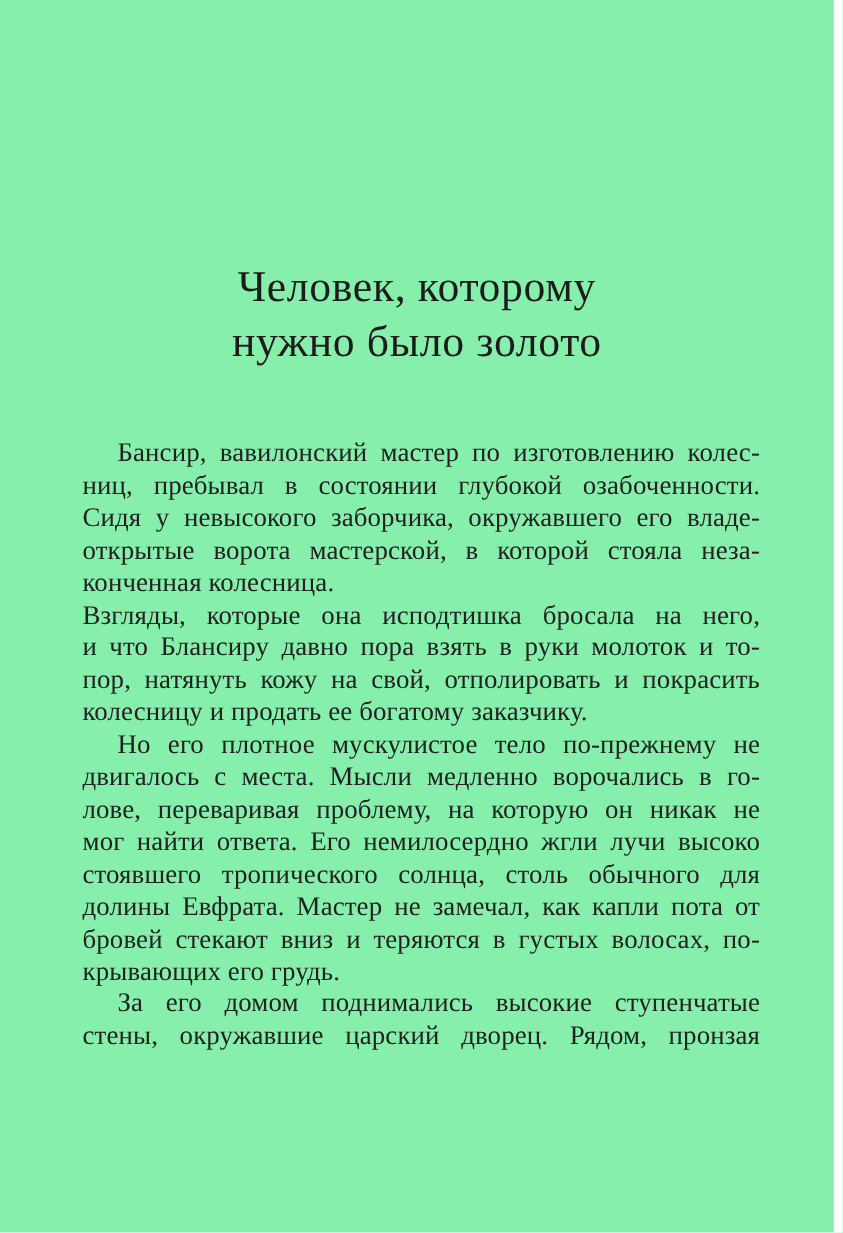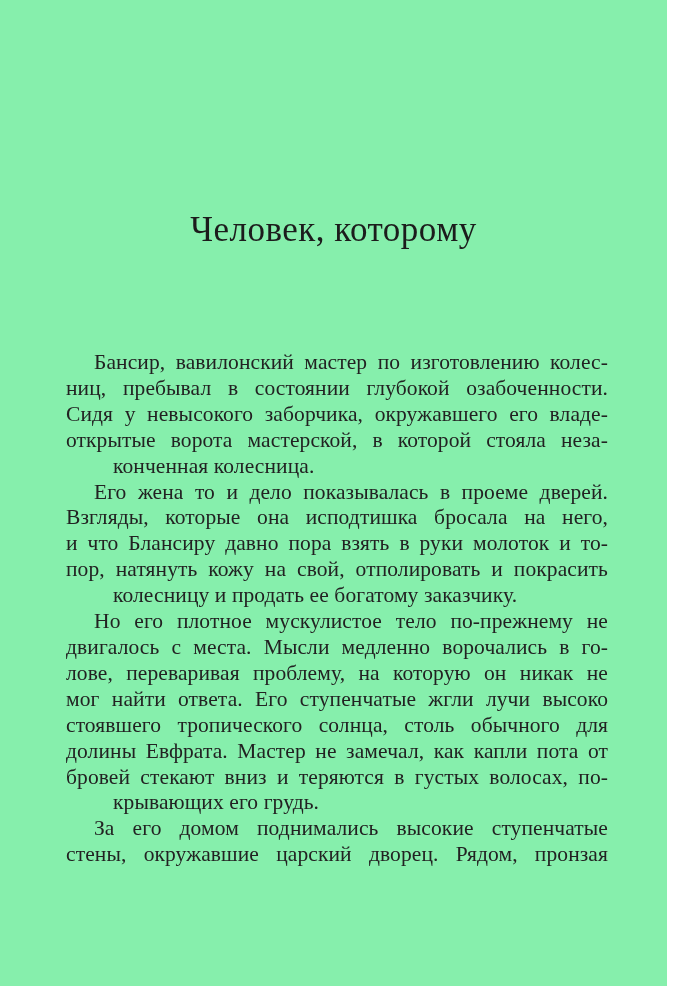--- a/index.html
+++ b/index.html
@@ -51,55 +51,54 @@
     display: block;
     text-align: justify;
     text-align-last: justify;
     white-space: normal;
   }
   .ln.first {
     text-indent: 28px;
   }
   .ln.last {
     text-align-last: left;
-    margin-left: 47px;
   }
 </style>
 </head>
 <body>
 
 <div class="page">
 
   <h1 class="chapter-title">
     <span class="title-line">Человек, которому</span>
+    <span class="title-line">нужно было золото</span>
   </h1>
 
   <div class="body-text">
 
     <p class="para">
       <span class="ln first">Бансир, вавилонский мастер по изготовлению колес-</span>
       <span class="ln">ниц, пребывал в состоянии глубокой озабоченности.</span>
       <span class="ln">Сидя у невысокого заборчика, окружавшего его владе-</span>
       <span class="ln">открытые ворота мастерской, в которой стояла неза-</span>
       <span class="ln last">конченная колесница.</span>
     </p>
 
     <p class="para">
-      <span class="ln first">Его жена то и дело показывалась в проеме дверей.</span>
       <span class="ln">Взгляды, которые она исподтишка бросала на него,</span>
       <span class="ln">и что Блансиру давно пора взять в руки молоток и то-</span>
       <span class="ln">пор, натянуть кожу на свой, отполировать и покрасить</span>
       <span class="ln last">колесницу и продать ее богатому заказчику.</span>
     </p>
 
     <p class="para">
       <span class="ln first">Но его плотное мускулистое тело по-прежнему не</span>
       <span class="ln">двигалось с места. Мысли медленно ворочались в го-</span>
       <span class="ln">лове, переваривая проблему, на которую он никак не</span>
-      <span class="ln">мог найти ответа. Его ступенчатые жгли лучи высоко</span>
+      <span class="ln">мог найти ответа. Его немилосердно жгли лучи высоко</span>
       <span class="ln">стоявшего тропического солнца, столь обычного для</span>
       <span class="ln">долины Евфрата. Мастер не замечал, как капли пота от</span>
       <span class="ln">бровей стекают вниз и теряются в густых волосах, по-</span>
       <span class="ln last">крывающих его грудь.</span>
     </p>
 
     <p class="para">
       <span class="ln first">За его домом поднимались высокие ступенчатые</span>
       <span class="ln">стены, окружавшие царский дворец. Рядом, пронзая</span>
     </p>

